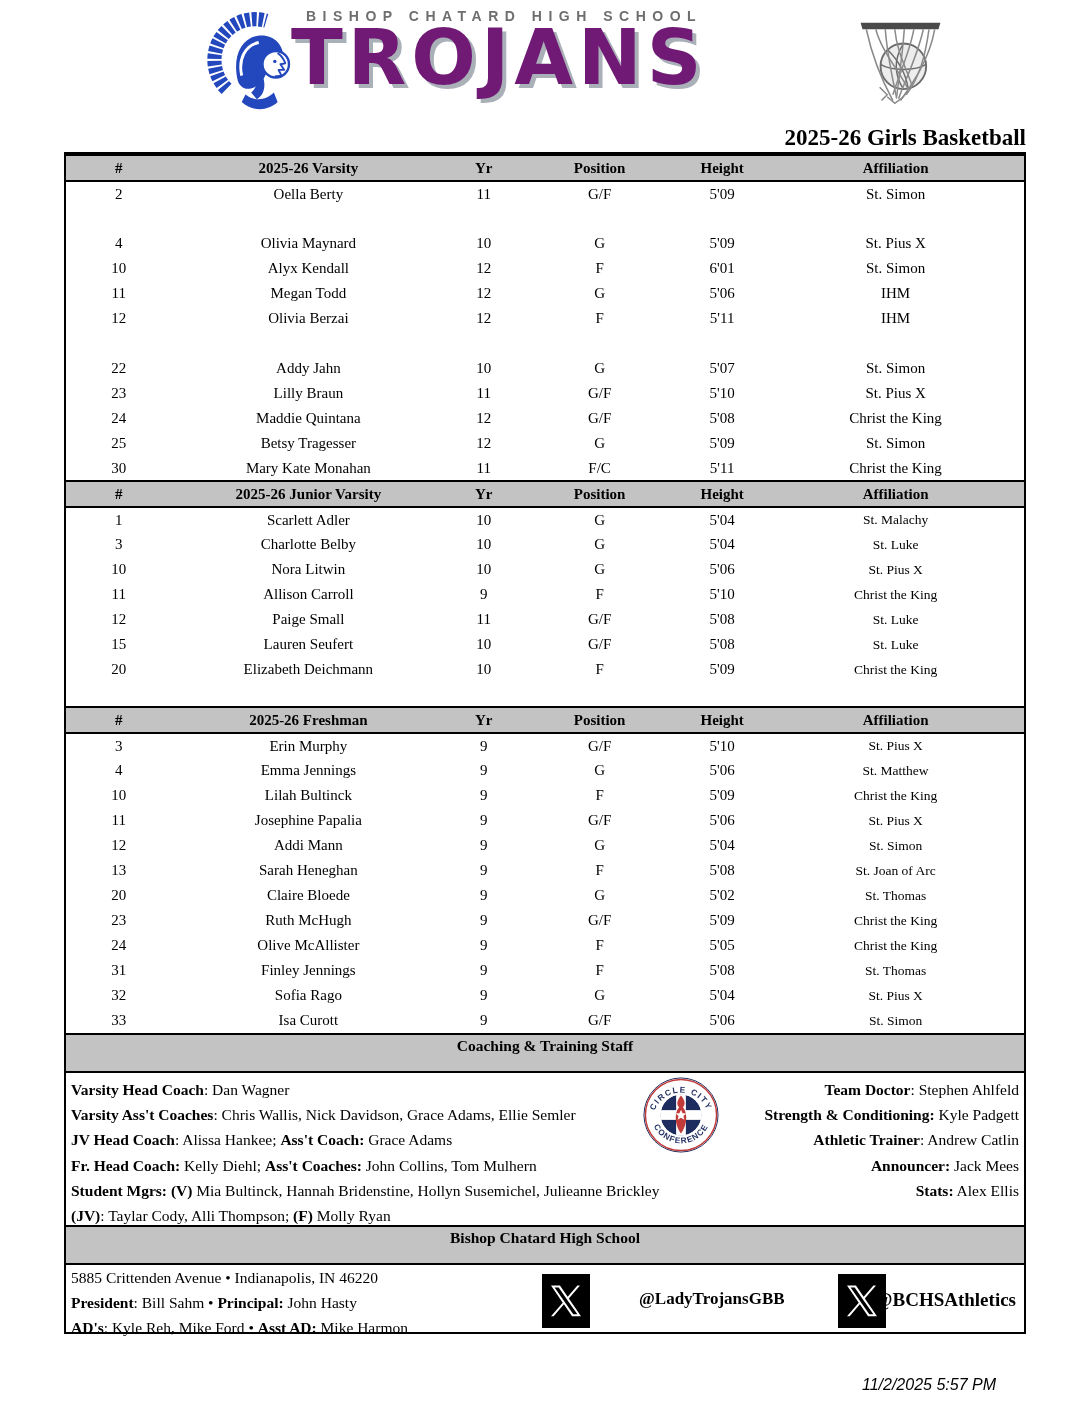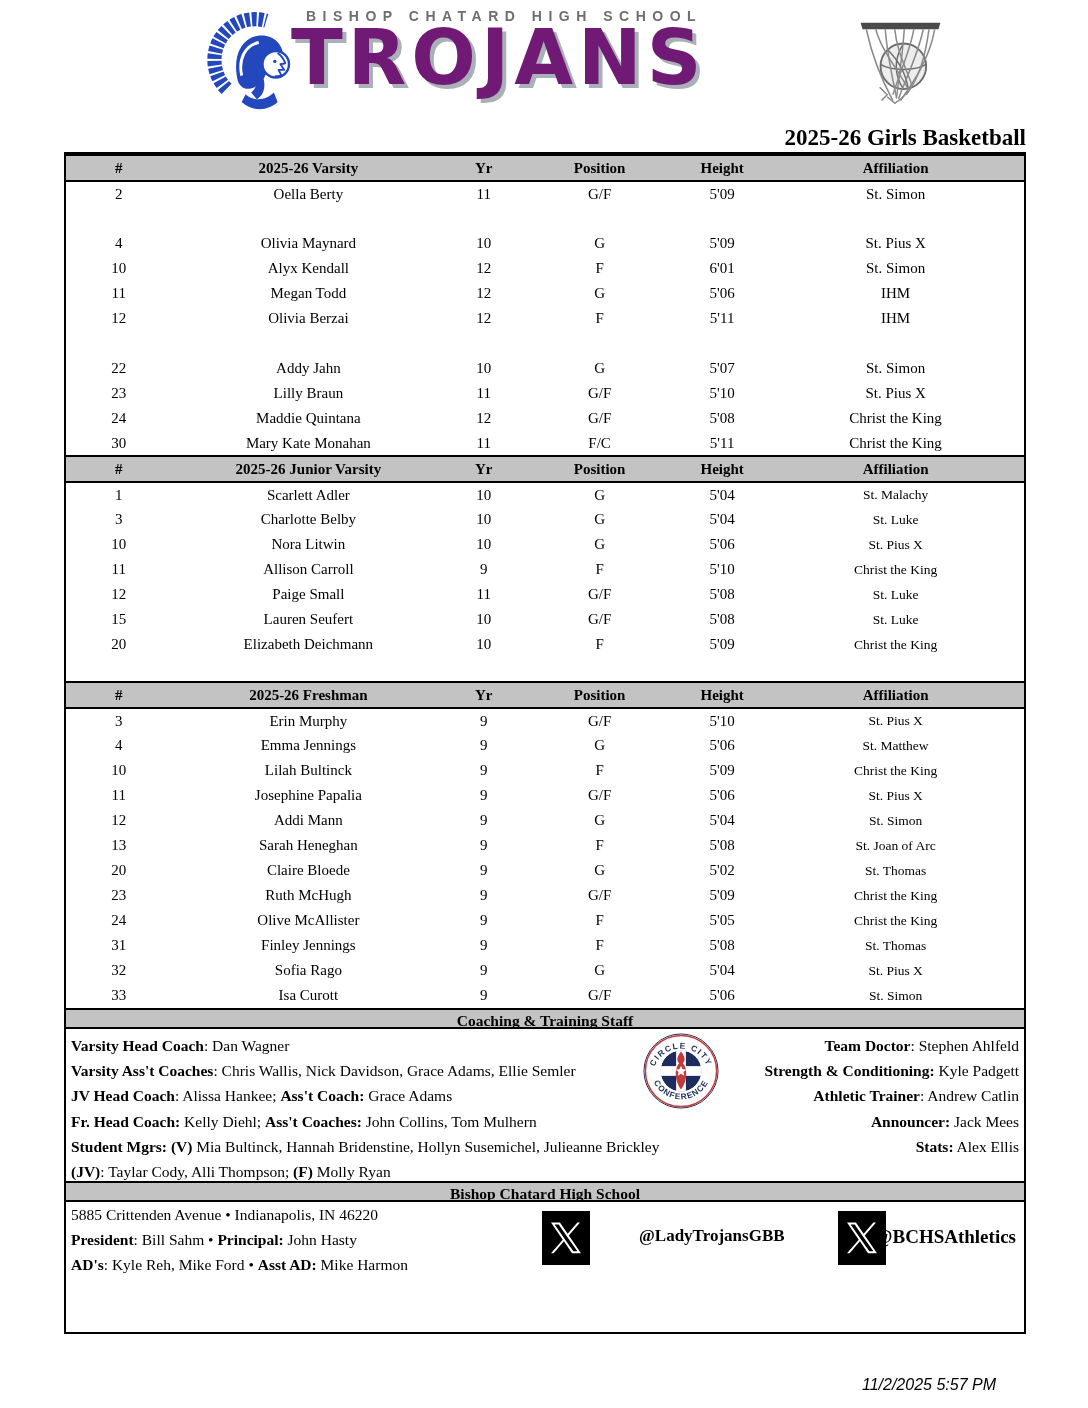--- a/index.html
+++ b/index.html
@@ -23,21 +23,21 @@
              border:2px solid #000; background:#fff; }
 
   table.roster { width:100%; border-collapse:collapse; table-layout:fixed; }
   tr.sec-head th { background:#c3c3c3; border-top:2px solid #000; border-bottom:2px solid #000;
     height:26px; font-size:15px; font-weight:bold; text-align:center; white-space:nowrap; }
   tr.sec-body td { height:25px; font-size:15px; text-align:center; vertical-align:middle;
     white-space:nowrap; overflow:hidden; }
   tr.sec-body.s1 td:last-child, tr.sec-body.s2 td:last-child { font-size:13.5px; }
 
   .bar-head { background:#c3c3c3; border-top:2px solid #000; border-bottom:2px solid #000;
-    height:21px; line-height:22px; text-align:center; font-weight:bold; font-size:15.5px; }
+    height:40px; line-height:22px; text-align:center; font-weight:bold; font-size:15.5px; }
 
   .staff-body { position:relative; height:152px; }
   .staff-left  { position:absolute; left:5px; top:4px; z-index:2; }
   .staff-right { position:absolute; right:5px; top:4px; text-align:right; z-index:2; }
   .txt-line { height:25.2px; line-height:25.2px; font-size:15.5px; white-space:nowrap; }
   .conf-logo { position:absolute; left:576px; top:3px; z-index:1; }
 
   .school-body { position:relative; height:75px;padding-left:48px; }
   .school-lines { position:absolute; left:5px; top:0; }
   .social-icon-1 { position:absolute; left:476px; top:9px; }
@@ -183,20 +183,28 @@
             <td>5'10</td>
             <td>St. Pius X</td>
           </tr>
           <tr class="sec-body s0">
             <td>24</td>
             <td>Maddie Quintana</td>
             <td>12</td>
             <td>G/F</td>
             <td>5'08</td>
             <td>Christ the King</td>
+          </tr>
+          <tr class="sec-body s0">
+            <td>25</td>
+            <td>Betsy Tragesser</td>
+            <td>12</td>
+            <td>G</td>
+            <td>5'09</td>
+            <td>St. Simon</td>
           </tr>
           <tr class="sec-body s0">
             <td>30</td>
             <td>Mary Kate Monahan</td>
             <td>11</td>
             <td>F/C</td>
             <td>5'11</td>
             <td>Christ the King</td>
           </tr>
           <tr class="sec-head">

